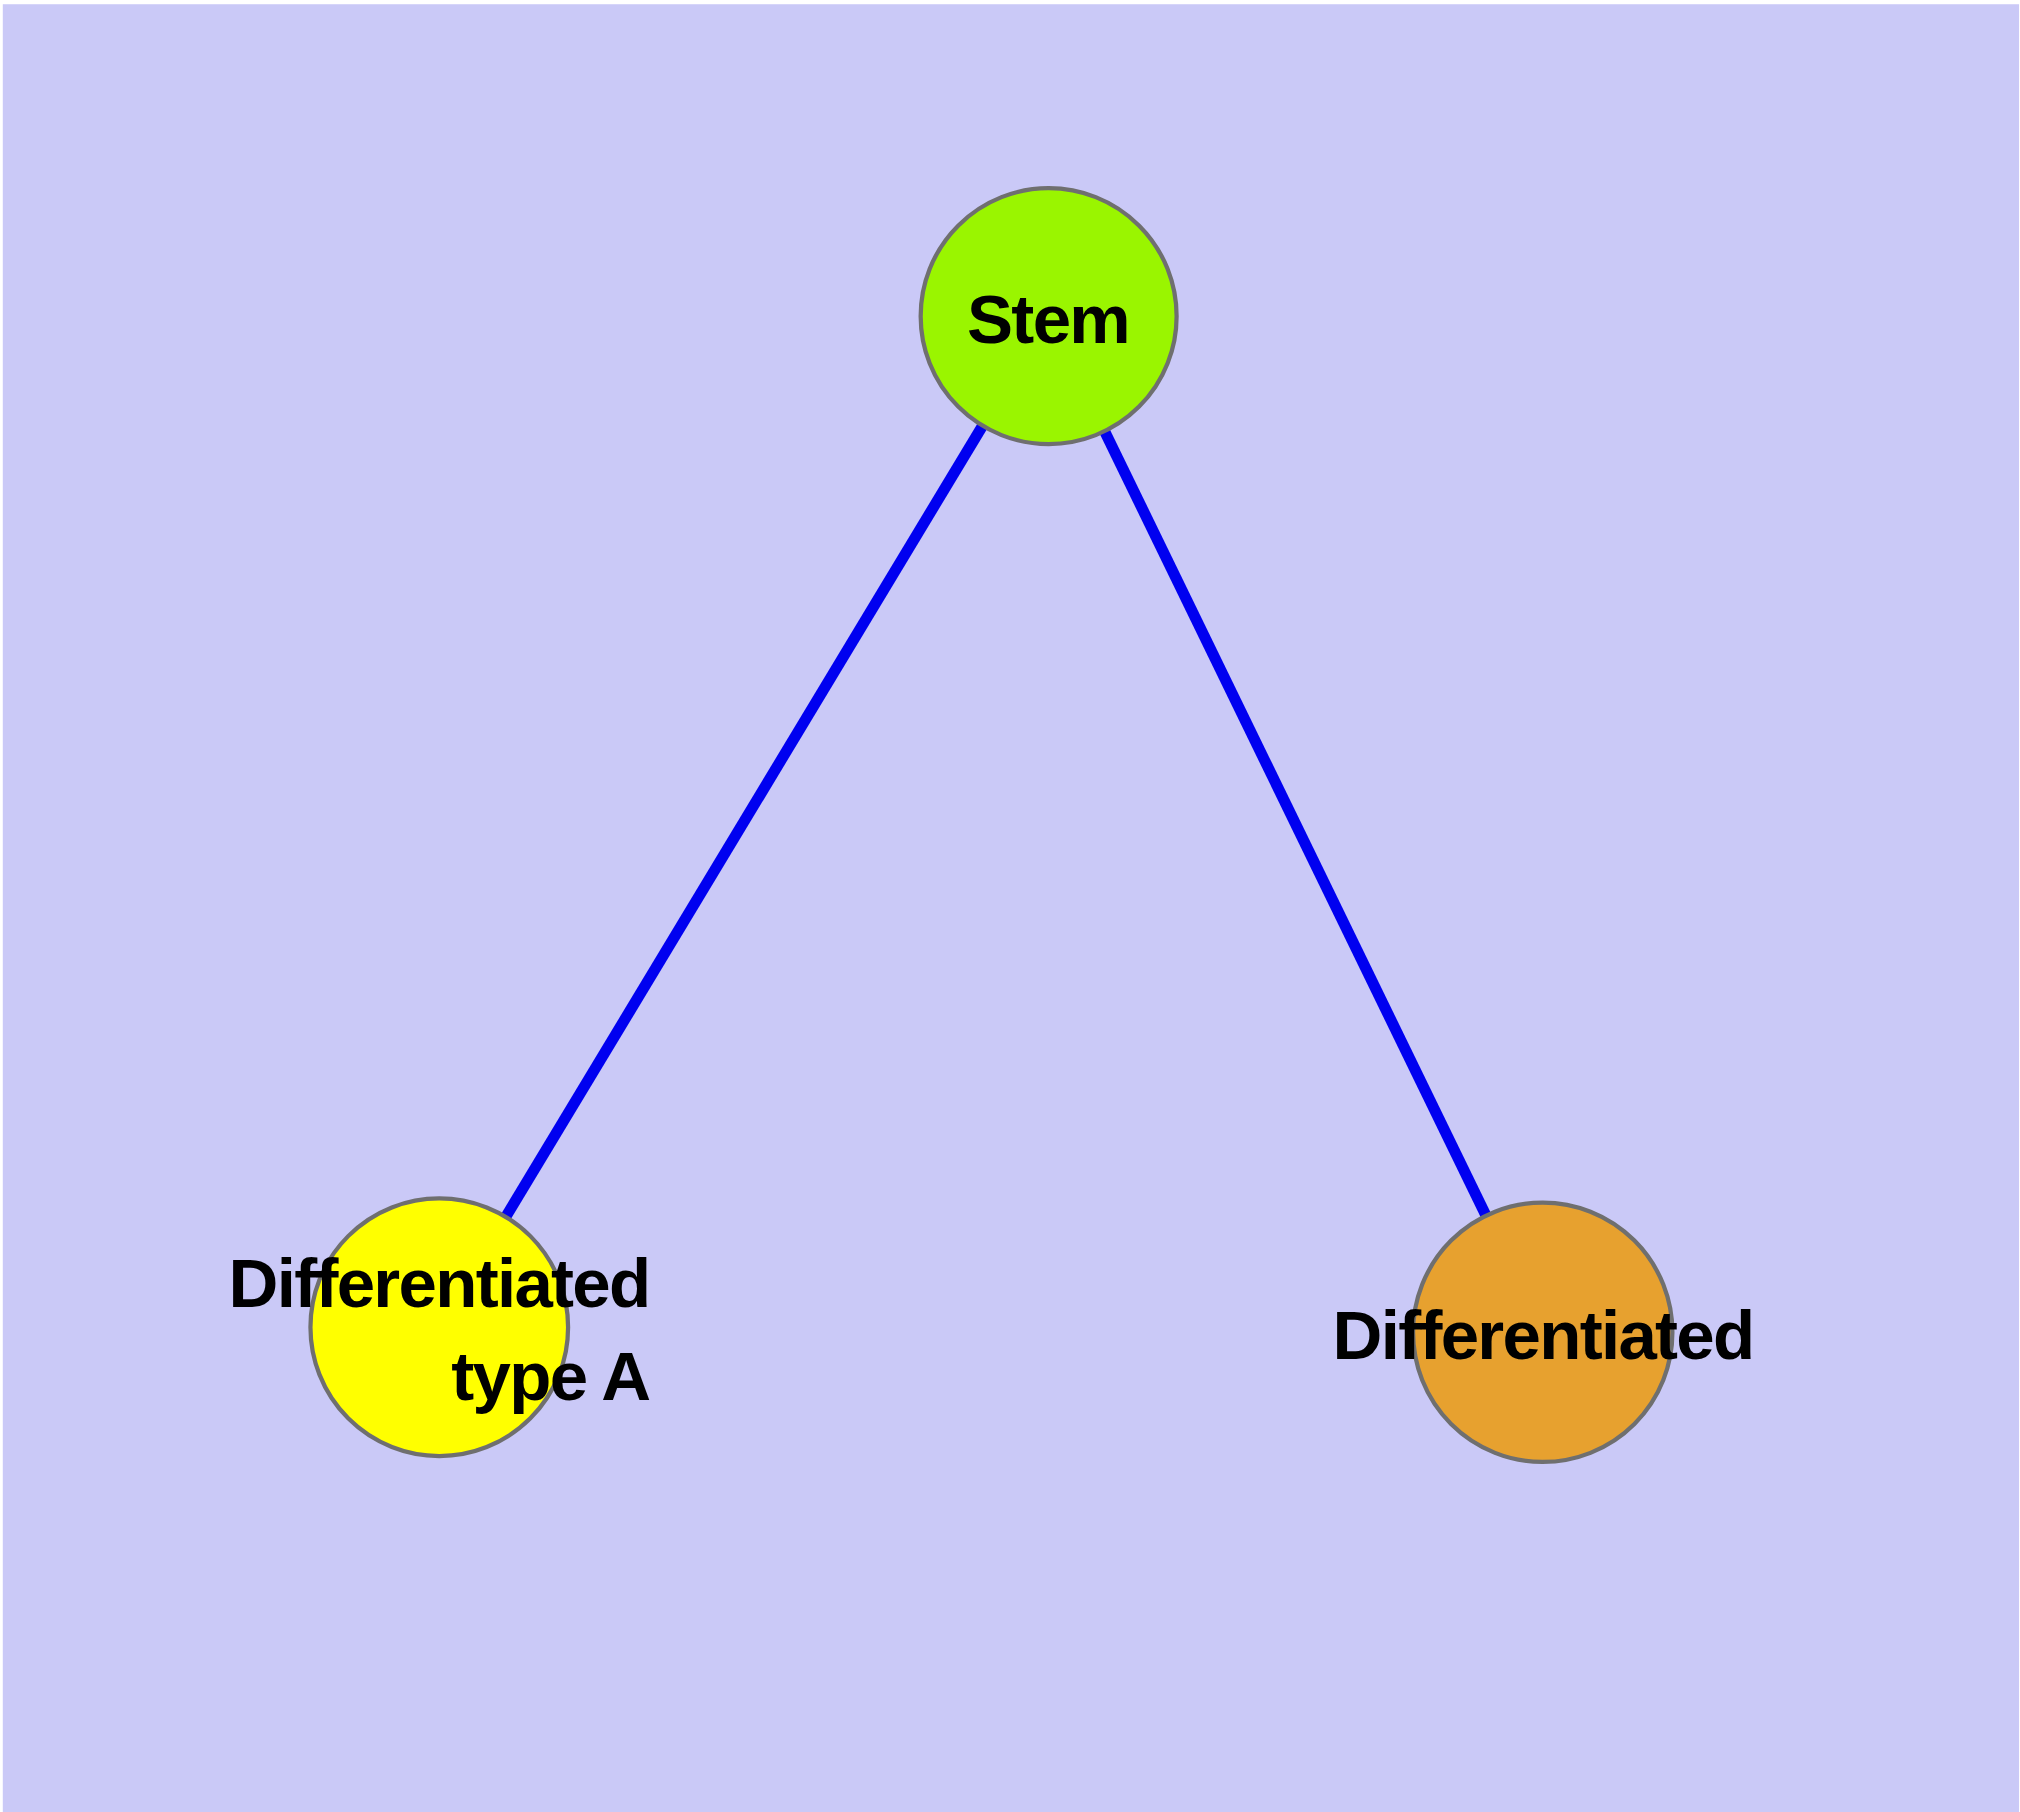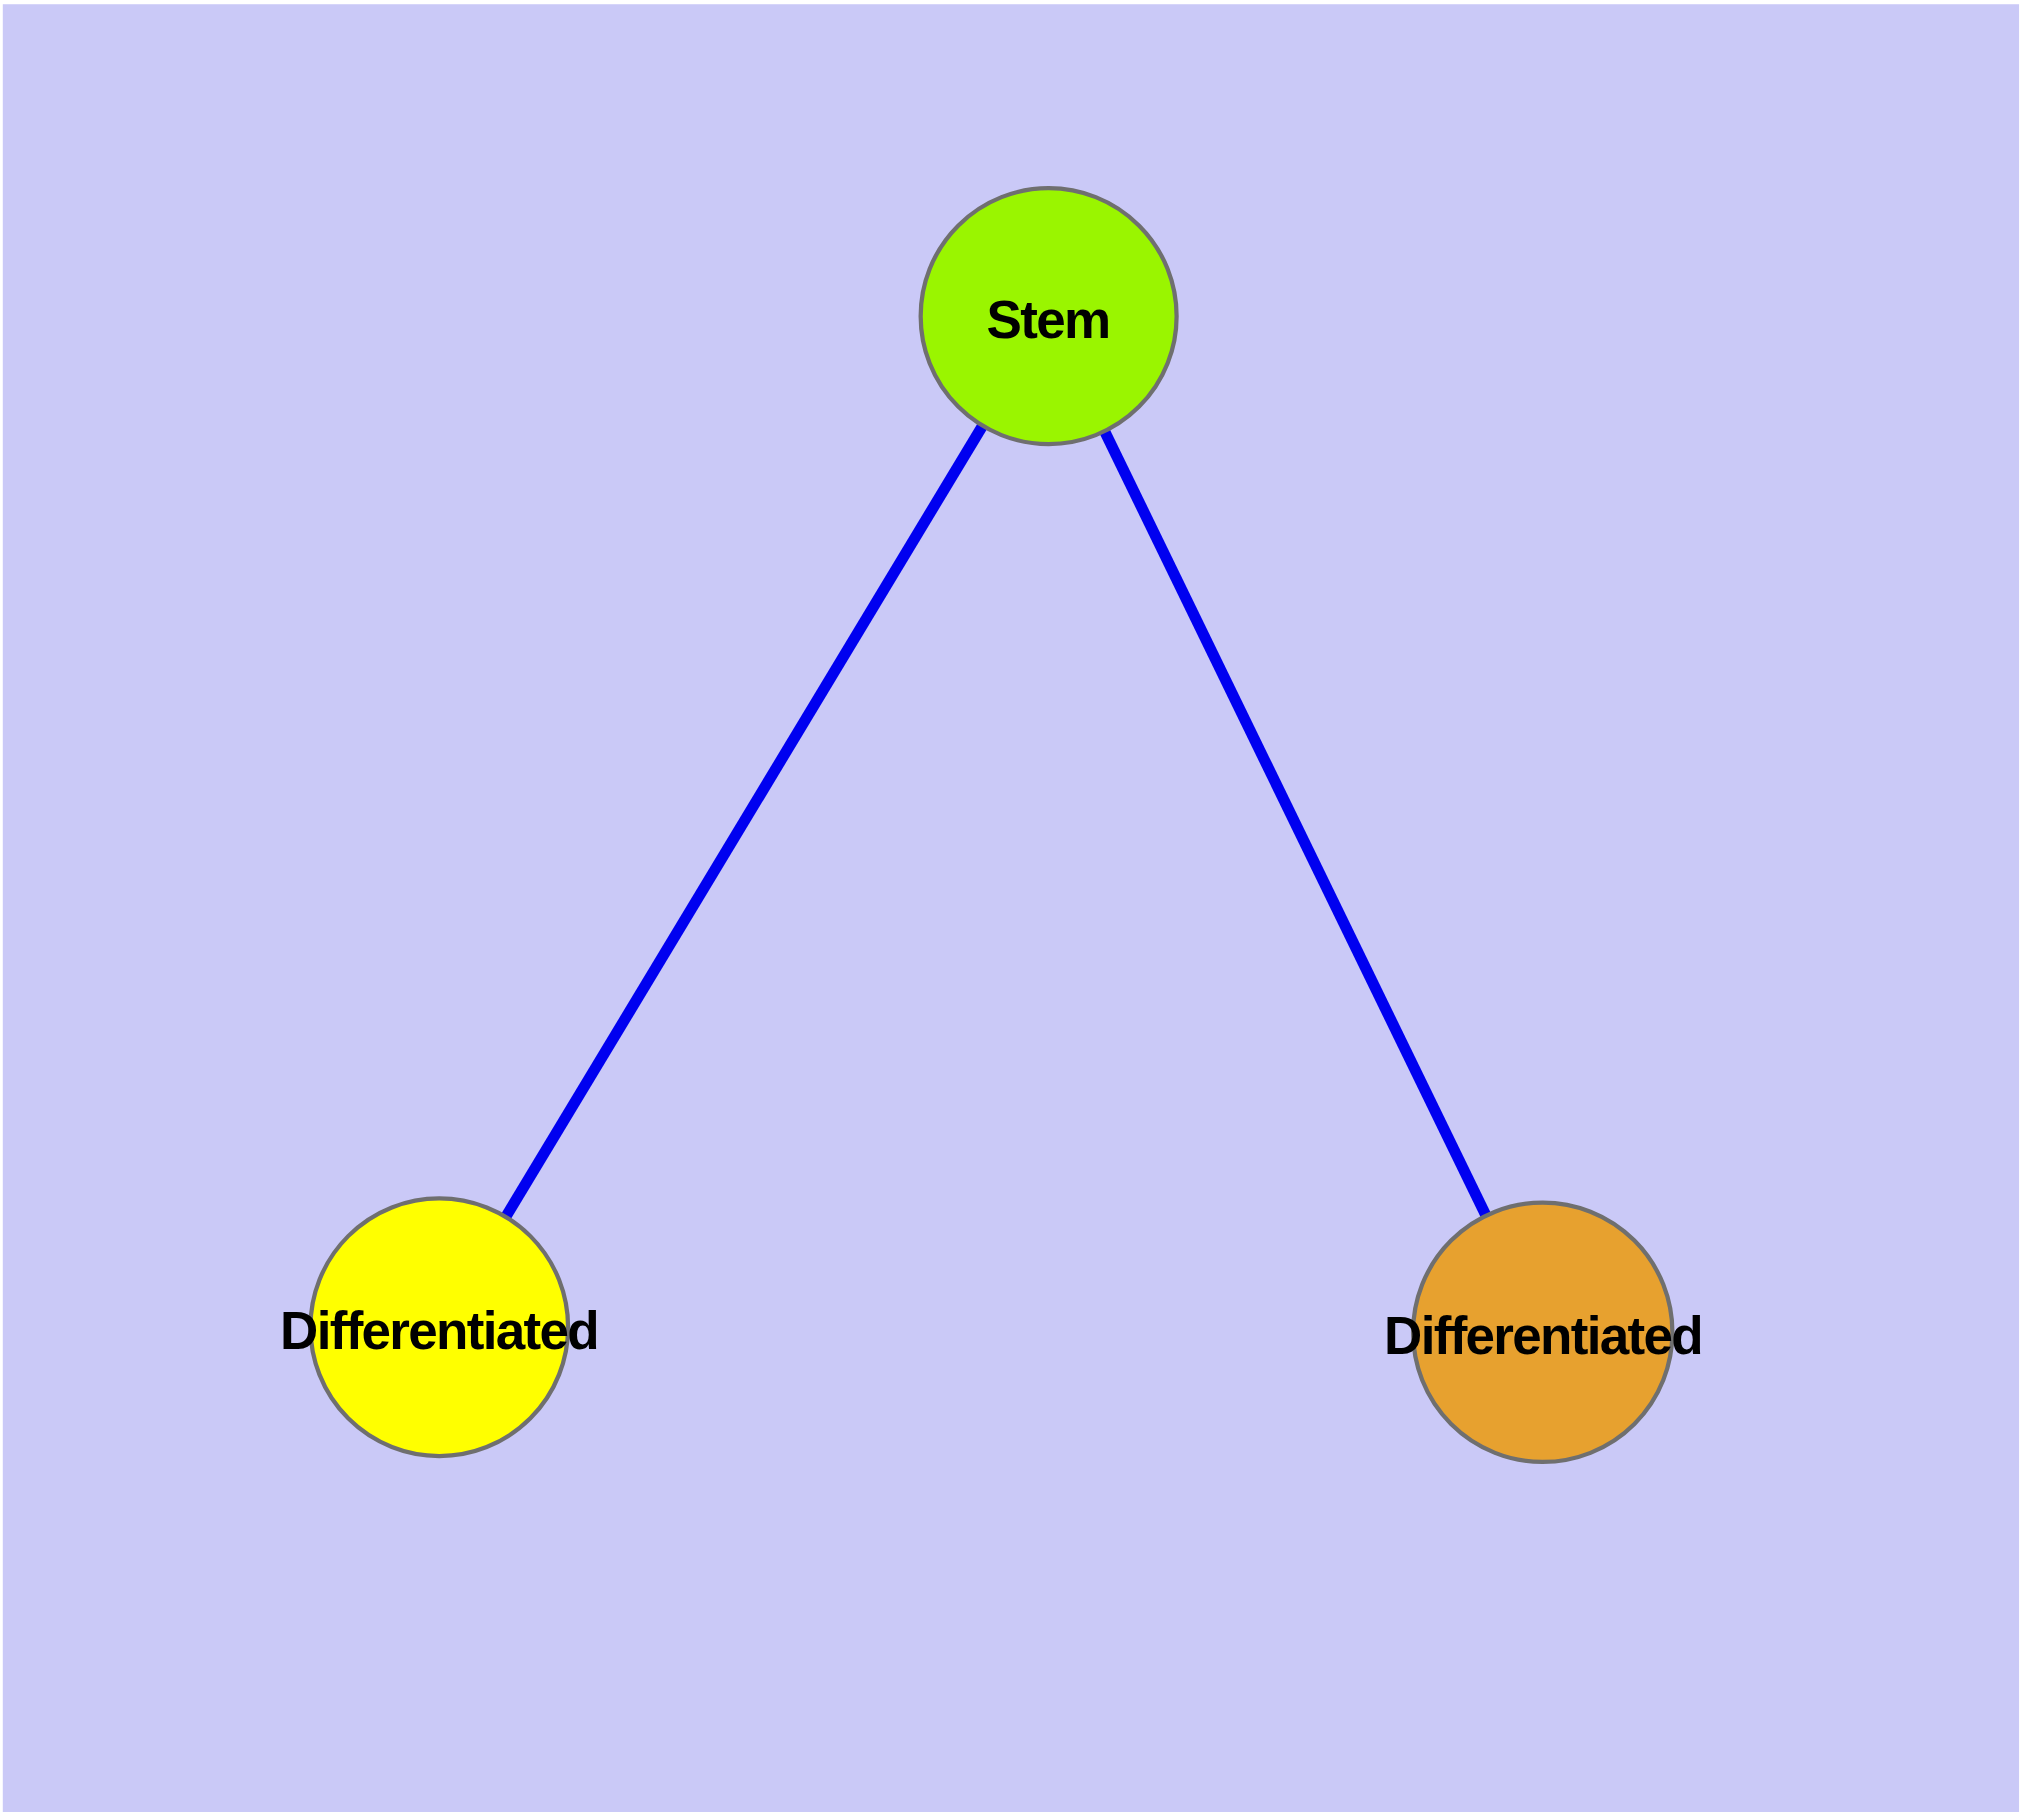--- a/index.html
+++ b/index.html
@@ -23,21 +23,21 @@
     width: 2021px;
     height: 1812px;
     display: block;
   }
   .node-label {
     position: absolute;
     transform: translate(-50%, -50%);
     text-align: right;
     white-space: nowrap;
     font-weight: bold;
-    font-size: 53px;
+    font-size: 69px;
     line-height: 93px;
     letter-spacing: -1.7px;
     user-select: none;
     pointer-events: none;
   }
   .node-label .label-line {
     display: block;
   }
 </style>
 </head>
@@ -56,19 +56,20 @@
         <circle cx="518" cy="1566" r="152" fill="#ffff00" stroke="#6f6f6f" stroke-width="5"></circle>
         <circle cx="1820" cy="1572" r="153" fill="#e7a12f" stroke="#6f6f6f" stroke-width="5"></circle>
       </g>
   </svg>
   <div id="labels-layer">
       <div class="node-label" style="left: 1048px; top: 319px; color: rgb(0, 0, 0);">
         <span class="label-line">Stem</span>
       </div>
       <div class="node-label" style="left: 439px; top: 1330px; color: rgb(0, 0, 0);">
         <span class="label-line">Differentiated</span>
+        <span class="label-line">type A</span>
       </div>
       <div class="node-label" style="left: 1543px; top: 1335px; color: rgb(0, 0, 0);">
         <span class="label-line">Differentiated</span>
       </div>
     </div>
 </div>
 
 
 </body></html>

